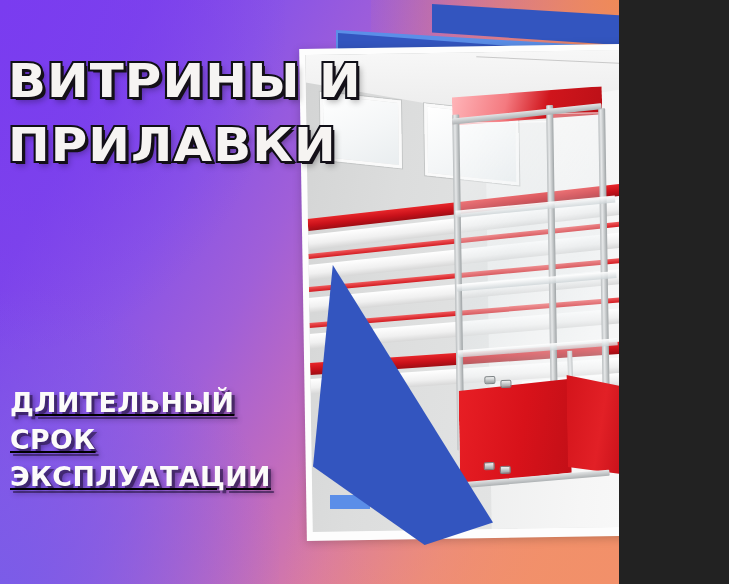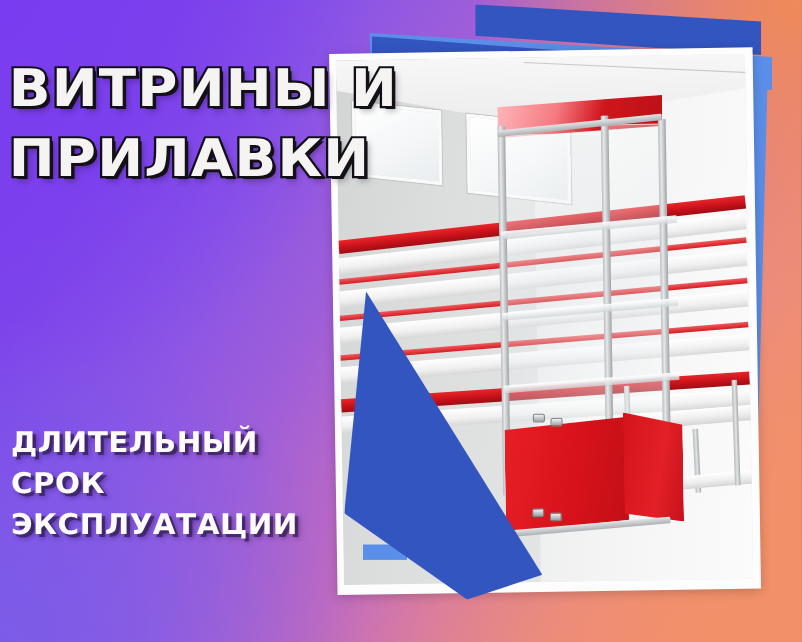--- a/index.html
+++ b/index.html
@@ -1,18 +1,18 @@
 <!DOCTYPE html>
 <html><head>
 <meta charset="utf-8">
 <style>
   html,body{margin:0;padding:0;background:#222;}
   #poster{
     position:relative;
-    width:729px;height:584px;
+    width:619px;height:584px;
     overflow:hidden;
     font-family:"DejaVu Sans","Liberation Sans",sans-serif;
     user-select:none;
   }
 
   
   .bg{
     position:absolute;inset:0;
     background:
       linear-gradient(118deg,
@@ -238,21 +238,21 @@
     -webkit-text-stroke:3.2px #171019;
     paint-order:stroke fill;
     text-shadow:2px 2px 0 #191320;
     letter-spacing:.4px;
     white-space:nowrap;
     transform:scaleX(1.02);
     transform-origin:left center;
   }
 
   .white-block{
-    position:absolute;left:10px;top:390px;
+    position:absolute;left:10px;top:390px;text-decoration:underline;
   }
   .wline{
     font-weight:900;
     font-size:26px;
     line-height:1.0;
     margin:0 0 11px 0;
     color:#fcfbfa;
     letter-spacing:.4px;
     text-shadow:
       3px 3px 0 rgba(40,22,70,.62),

